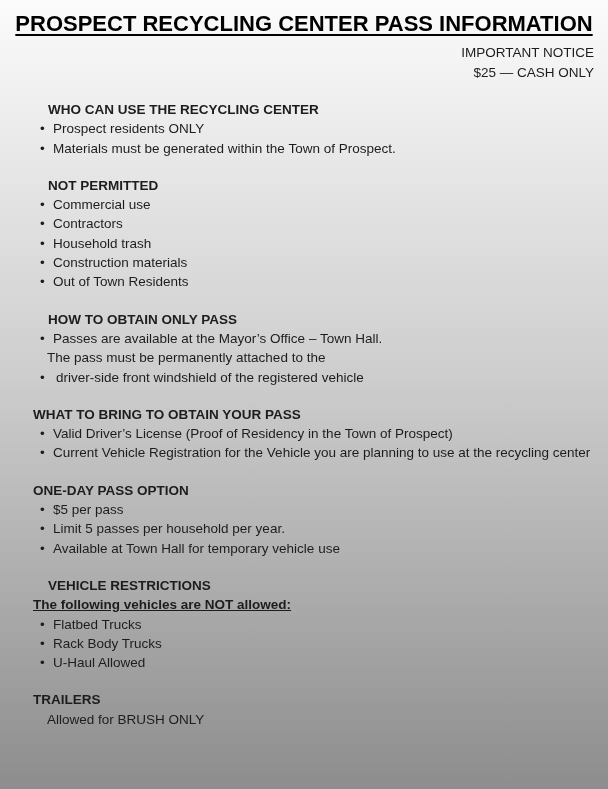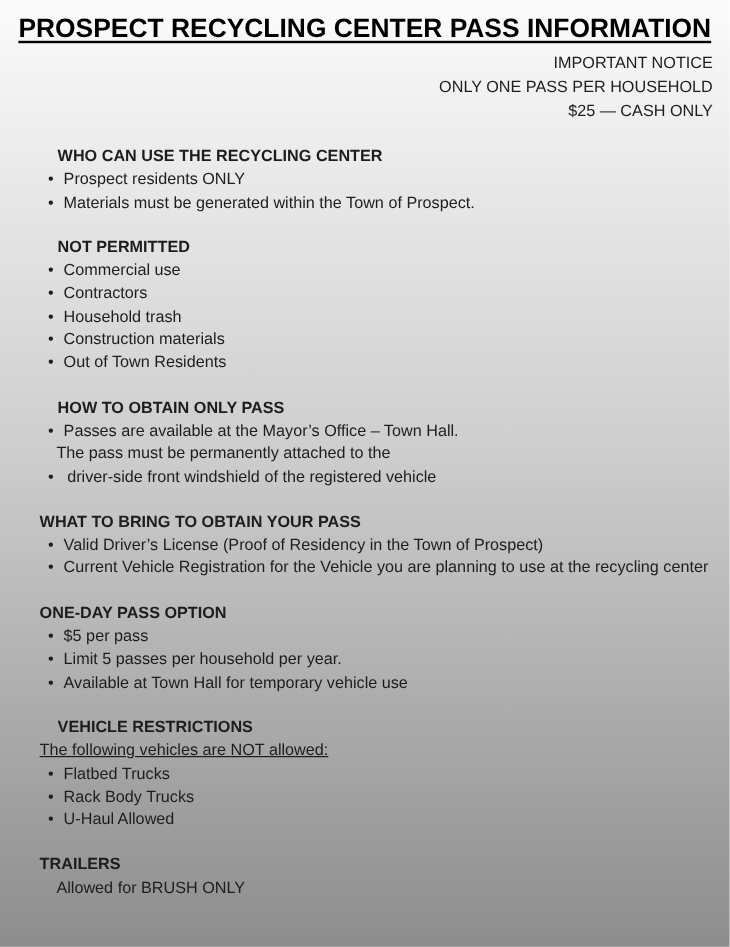--- a/index.html
+++ b/index.html
@@ -42,21 +42,21 @@
   h2 {
     margin: 0;
     font-size: 13.5px;
     font-weight: 700;
     line-height: 19.3px;
   }
   .h-ind { padding-left: 34px; margin-top: 17px; }
   .h-flush { padding-left: 19px; }
   .subheading {
     padding-left: 19px;
-    font-weight: 400;
+    font-weight: 700;
     text-decoration: underline;
   }
   .li { position: relative; padding-left: 39px; }
   .li.bullet::before {
     content: "\2022";
     position: absolute;
     left: 26px;
     top: 0;
   }
   .li.plain { padding-left: 33px; }
@@ -64,21 +64,20 @@
 </style>
 </head>
 <body>
 
 <div class="page">
 
   <h1 class="title">PROSPECT RECYCLING CENTER PASS INFORMATION</h1>
 
   <div class="notice">
     <div>IMPORTANT NOTICE</div>
-    <div>ONLY ONE PASS PER HOUSEHOLD</div>
     <div>$25 — CASH ONLY</div>
   </div>
 
   <div class="content">
 
     <section class="first">
       <h2 class="h-ind">WHO CAN USE THE RECYCLING CENTER</h2>
       <div class="li bullet">Prospect residents ONLY</div>
       <div class="li bullet">Materials must be generated within the Town of Prospect.</div>
     </section>

